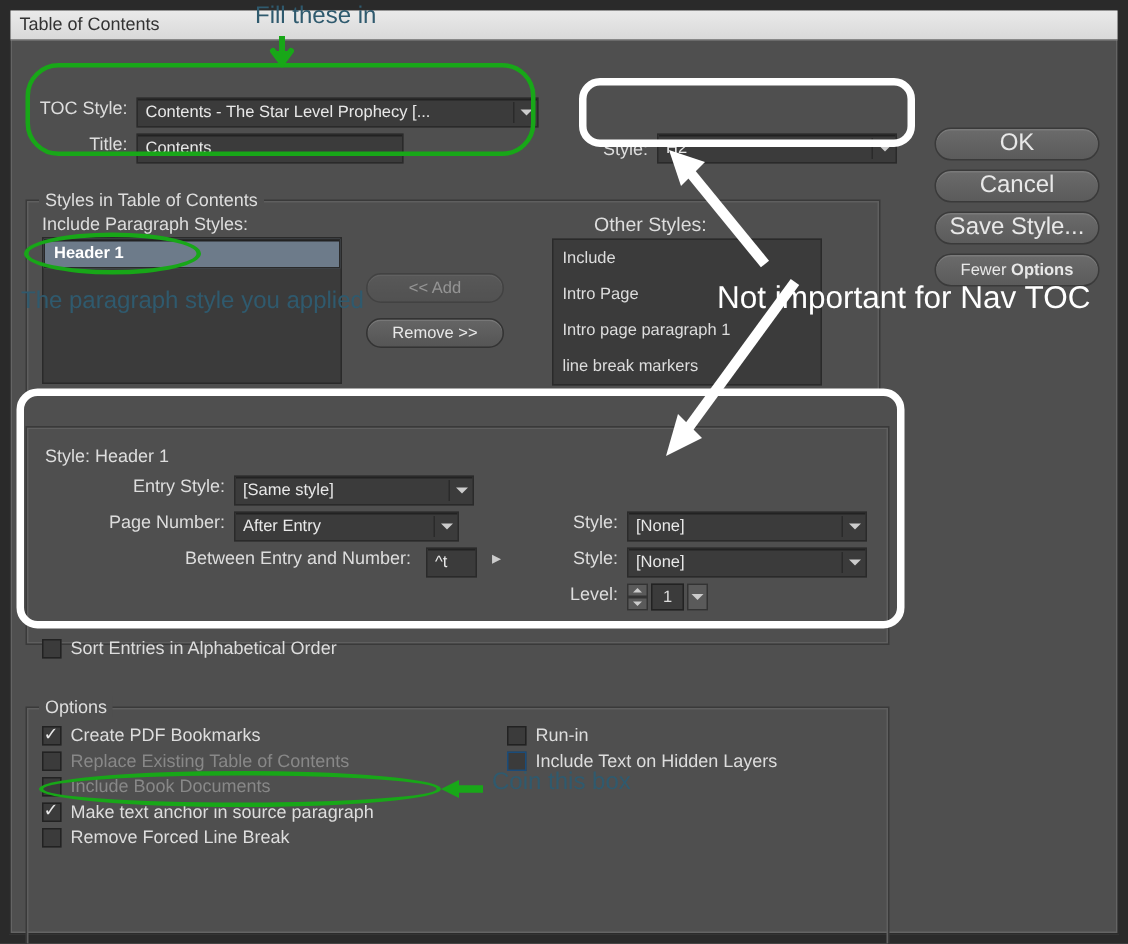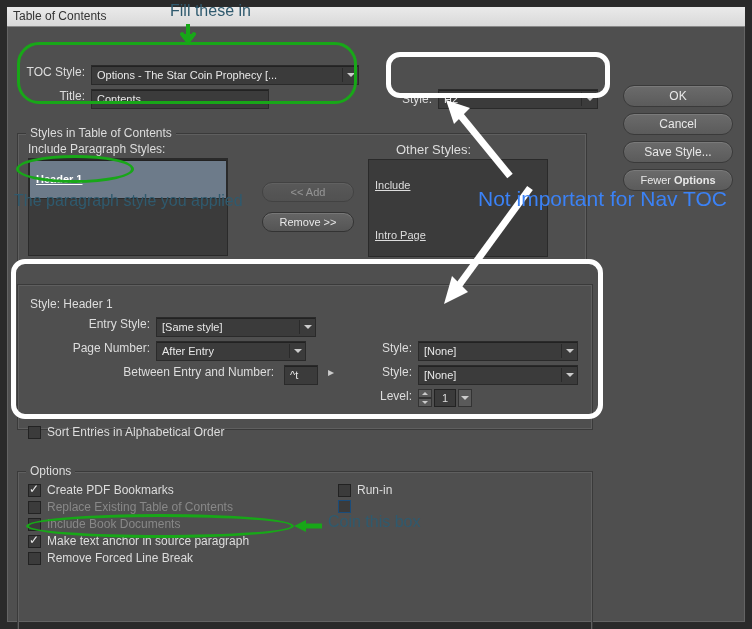--- a/index.html
+++ b/index.html
@@ -45,21 +45,21 @@
     flex-direction: column;
     gap: 6px;
   }
   .rbtn {
     height: 22px;
     border-radius: 11px;
     background: linear-gradient(#6b6b6b,#5b5b5b);
     border: 1px solid #3a3a3a;
     box-shadow: inset 0 1px 0 #7a7a7a;
     color: #e8e8e8;
-    font-size: 12px;
+    font-size: 16px;
     text-align: center;
     line-height: 20px;
     cursor: pointer;
   }
   .rbtn.opt { font-size:11px;}
   .rbtn b { font-weight:bold; }
 
   
   .row { display:flex; align-items:flex-start; gap:6px; margin-bottom:4px;}
   .lbl { text-align:right; display:inline-block; }
@@ -98,21 +98,21 @@
     background:#4f4f4f; padding:0 4px; font-size:12px; color:#ddd;
   }
   .group.opts { margin-top: 28px; }
 
   
   .listbox {
     background:#3b3b3b; border:1px solid #2a2a2a;
     width: 200px; height: 98px; font-size:11px;
     overflow:hidden;
   }
-  .listbox .item { padding:19px 6px; color:#ddd;text-decoration:underline; }
+  .listbox .item { padding:6px 6px; color:#ddd; }
   .listbox .item.sel { background:#6d7b8a; color:#fff; font-weight:bold;}
 
   
   .midbtn {
     height: 20px; width: 92px;
     border-radius: 10px;
     background: linear-gradient(#656565,#555555);
     border:1px solid #333;
     box-shadow: inset 0 1px 0 #777;
     color:#e8e8e8; font-size:11px; text-align:center; line-height:18px;
@@ -137,38 +137,38 @@
   .spin .up::after{ border-bottom:3px solid #ccc;}
   .spin .dn::after{ border-top:3px solid #ccc;}
   .spin .num { width:22px; height:18px; background:#3b3b3b; border:1px solid #222; margin:0 2px; display:flex;align-items:center;justify-content:center;font-size:11px;}
   .spin .col { display:flex; flex-direction:column;}
 
   
   .anno-green { position:absolute; border:3px solid #18a718; border-radius:22px; pointer-events:none; }
   .anno-green-ellipse { position:absolute; border:3px solid #18a718; border-radius:50%; pointer-events:none;}
   .anno-white { position:absolute; border:5px solid #fff; border-radius:14px; pointer-events:none;}
   .anno-text { position:absolute; font-size:16px; color:#2f5a6e; pointer-events:none; line-height:1.05; }
-  .anno-text.w { color:#3b82f6; font-size:21px;}
+  .anno-text.w { color:#ffffff; font-size:21px;}
   .anno-arrow-g { position:absolute; pointer-events:none;}
   .anno-arrow-w { position:absolute; pointer-events:none;}
 </style>
 </head>
 <body>
 
 <div class="dialog">
   <div class="titlebar">
     <span>Table of Contents</span>
   </div>
   <div class="content">
 
     <div style="position:absolute; left:10px; top:38px; width:370px;">
       <div class="row">
         <span class="lbl" style="width:68px;">TOC Style:</span>
         <div class="sel" style="width:268px;">
-          <span>Options - The Star Coin Prophecy [...</span>
+          <span>Contents - The Star Level Prophecy [...</span>
           <span class="arrow"></span>
         </div>
       </div>
       <div class="row">
         <span class="lbl" style="width:68px;">Title:</span>
         <input class="txt" style="width: 178px;" value="Contents">
       </div>
     </div>
 
     <div style="position:absolute; left:395px; top:62px; display:flex; align-items:center; gap:6px;">
@@ -190,21 +190,21 @@
       <span class="group-title">Styles in Table of Contents</span>
       <div style="display:flex; gap:8px; align-items:flex-start;">
 
         <div style="flex:0 0 208px;">
           <div style="font-size:12px; margin-bottom:2px;">Include Paragraph Styles:</div>
           <div class="listbox">
             <div class="item sel">Header 1</div>
           </div>
         </div>
 
-        <div style="flex:0 0 110px; display:flex; flex-direction:column; gap:10px; align-items:flex-end; margin-top:40px;">
+        <div style="flex:0 0 110px; display:flex; flex-direction:column; gap:10px; align-items:flex-start; margin-top:40px;">
           <div class="midbtn dis">&lt;&lt; Add</div>
           <div class="midbtn">Remove &gt;&gt;</div>
         </div>
 
         <div style="flex:0 0 200px; margin-left:6px;">
           <div style="font-size:13px; margin-bottom:2px;margin-left:28px;">Other Styles:</div>
           <div class="listbox" style="width:180px;">
             <div class="item">Include</div>
             <div class="item">Intro Page</div>
             <div class="item">Intro page paragraph 1</div>
@@ -297,20 +297,21 @@
               <span>Remove Forced Line Break</span>
             </div>
         </div>
         <div style="flex:1;">
           <div class="chk">
               <span class="cbox"></span>
               <span>Run-in</span>
             </div>
           <div class="chk">
               <span class="cbox" style="border-color:#1a4c7a;"></span>
+              <span>Include Text on Hidden Layers</span>
             </div>
         </div>
       </div>
     </div>
 
   </div>
 </div>
 
 <div class="anno-green" style="left:17px; top:42px; width:340px; height:62px;"></div>
 

